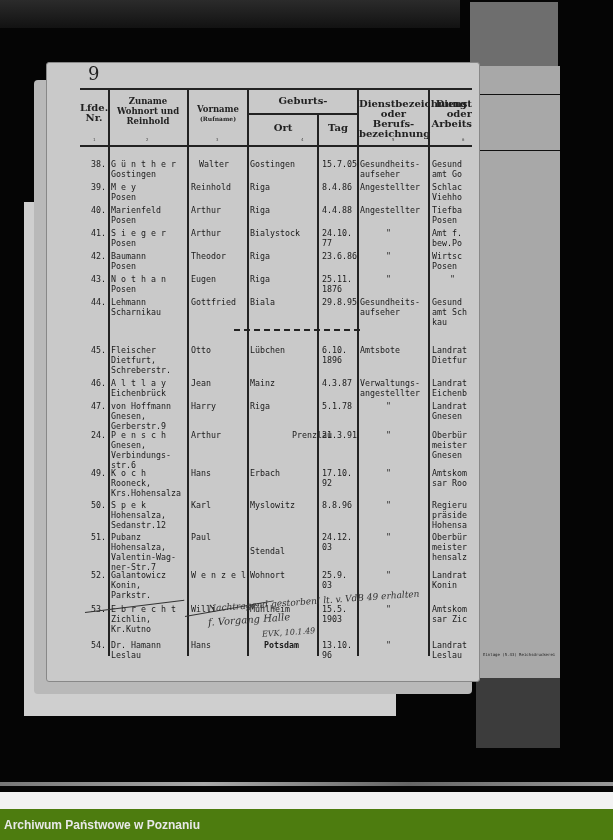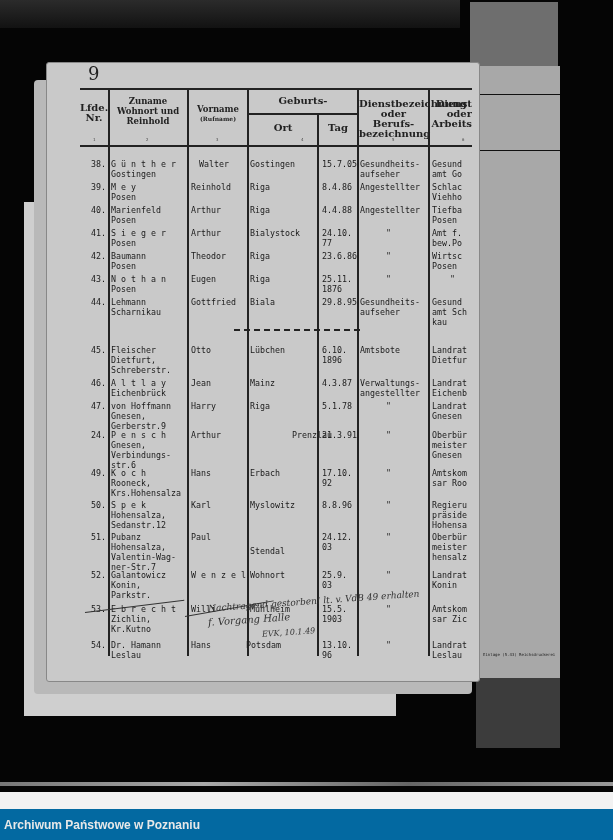--- a/index.html
+++ b/index.html
@@ -19,21 +19,21 @@
   .colno{position:absolute;font-size:4px;color:#444;top:137px;}
   .row{position:absolute;left:0;width:613px;font-size:8.3px;line-height:10px;}
   .cell{position:absolute;white-space:pre;}
   .nr{text-align:right;width:26px;}
   .dash-line{position:absolute;left:234px;top:329px;width:126px;border-top:2px dashed #222;}
   .handwriting{position:absolute;font-family:"DejaVu Serif",serif;font-style:italic;font-size:9px;color:#333;transform:rotate(-4deg);}
   .strike{position:absolute;height:1px;background:#333;transform-origin:left;}
   .stamp{position:absolute;left:483px;top:652px;font-size:4px;color:#222;}
   .bottom-strip{position:absolute;left:0;top:782px;width:613px;height:4px;background:linear-gradient(90deg,#777,#aaa,#666,#999);}
   .footer-bar{position:absolute;left:0;top:792px;width:613px;height:17px;background:#f2f2f2;}
-  .footer{position:absolute;left:0;top:809px;width:613px;height:31px;background:#0369a1;}
+  .footer{position:absolute;left:0;top:809px;width:613px;height:31px;background:#4d7c0f;}
   .footer span{position:absolute;left:4px;top:9px;font-family:"Liberation Sans",sans-serif;font-weight:bold;font-size:12px;color:#e8e8e8;}
 </style>
 </head>
 <body>
 
 <div class="top-strip"></div>
 <div class="right-card"></div>
 <div class="back-sheet"></div>
 <div class="mid-sheet"></div>
 <div class="right-page">
@@ -270,21 +270,21 @@
 1903</div>
       <div class="cell " style="left: 386px;">"</div>
       <div class="cell " style="left: 432px; width: 40px; overflow: hidden;">Amtskom
 sar Zic</div>
     </div>
     <div class="row" style="top: 640px;">
       <div class="cell nr" style="left: 80px;">54.</div>
       <div class="cell " style="left: 111px;">Dr. Hamann
 Leslau</div>
       <div class="cell " style="left: 191px;">Hans</div>
-      <div class="cell " style="left: 246px;">Potsdam</div>
+      <div class="cell " style="left: 264px; font-weight: bold;">Potsdam</div>
       <div class="cell " style="left: 322px;">13.10.
 96</div>
       <div class="cell " style="left: 386px;">"</div>
       <div class="cell " style="left: 432px; width: 40px; overflow: hidden;">Landrat
 Leslau</div>
     </div>
   </div>
 
 <div class="dash-line"></div>
 

